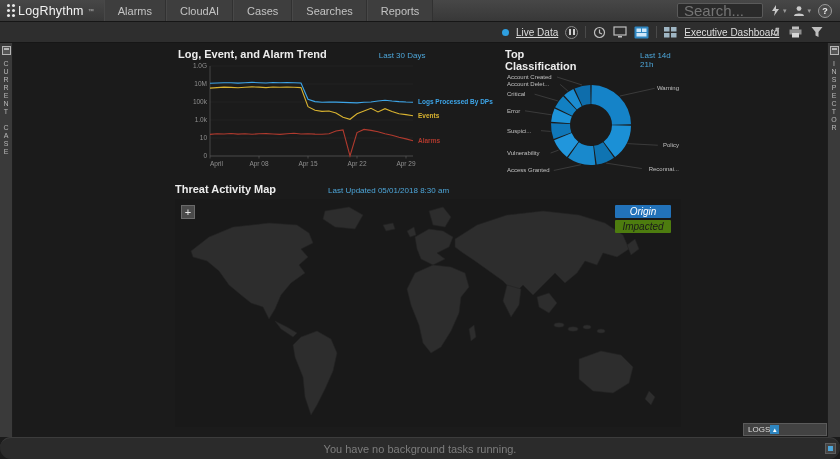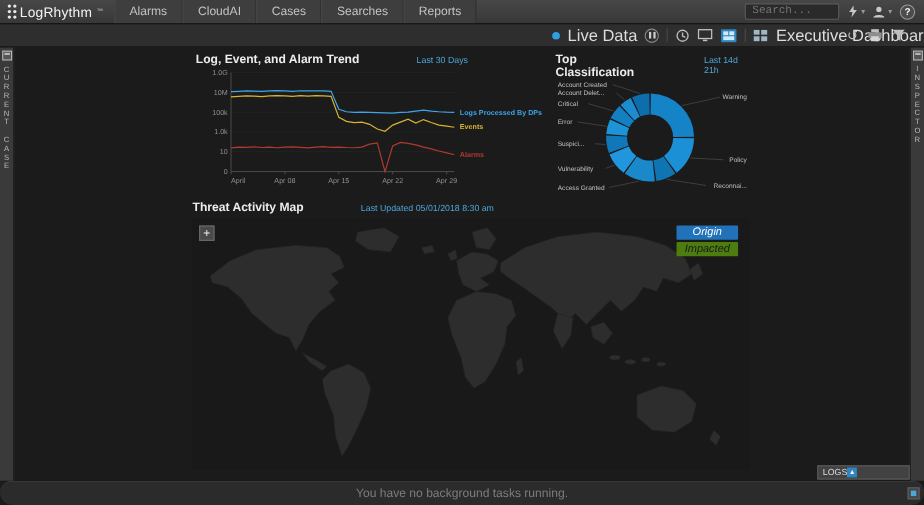--- a/index.html
+++ b/index.html
@@ -30,39 +30,39 @@
     background:#3e3e3e; border-right:1px solid #313131; border-left:1px solid #484848;
     cursor:pointer; white-space:nowrap;
   }
   .tab.active { background:#5a5a5a; color:#fff; }
   .topnav-right { margin-left:auto; display:flex; align-items:center; gap:7px; padding-right:8px; }
   .search-box {
     width:86px; height:15px; background:#2a2a2a; border:1px solid #5a5a5a; border-radius:2px;
     display:flex; align-items:center; padding:0 4px;
   }
   .search-box input {
-    width:100%; background:transparent; border:none; outline:none; color:#aaa; font-size:10px;
-    font-family:Liberation Mono, monospace;
+    width:100%; background:transparent; border:none; outline:none; color:#aaa; font-size:15px;
+    font-family:Liberation Sans, sans-serif;
   }
   .nav-ic { display:flex; align-items:center; gap:2px; cursor:pointer; }
   .caret { font-size:7px; color:#9a9a9a; }
   .help-circle {
     width:14px; height:14px; border-radius:50%; border:1px solid #9a9a9a; background:#4c4c4c;
     color:#f0f0f0; font-size:9px; font-weight:bold; display:flex; align-items:center; justify-content:center;
   }
 
   
   .toolbar {
     height:21px; background:#2e2e2e; border-bottom:1px solid #161616;
     position:relative; z-index:4;
   }
   .tb-center { position:absolute; left:502px; top:0; height:100%; display:flex; align-items:center; gap:7px; }
   .tb-right  { position:absolute; right:17px; top:0; height:100%; display:flex; align-items:center; gap:9px; }
   .live-dot { width:7px; height:7px; border-radius:50%; background:#2e9fe0; }
-  .tb-label { font-size:15px; color:#ddd; white-space:nowrap; }
+  .tb-label { font-size:10px; color:#ddd; white-space:nowrap;text-decoration:underline; }
   .tb-sep { width:1px; height:12px; background:#4a4a4a; }
   .ibox { display:flex; align-items:center; justify-content:center; cursor:pointer; }
   .pause-circle {
     width:13px; height:13px; border-radius:50%; border:1px solid #8a8a8a;
     display:flex; align-items:center; justify-content:center; gap:2px;
   }
   .pause-circle i { display:block; width:2px; height:6px; background:#cfcfcf; }
   .glyph-btn { font-size:12px; color:#bfbfbf; line-height:1; cursor:pointer; }
 
   

